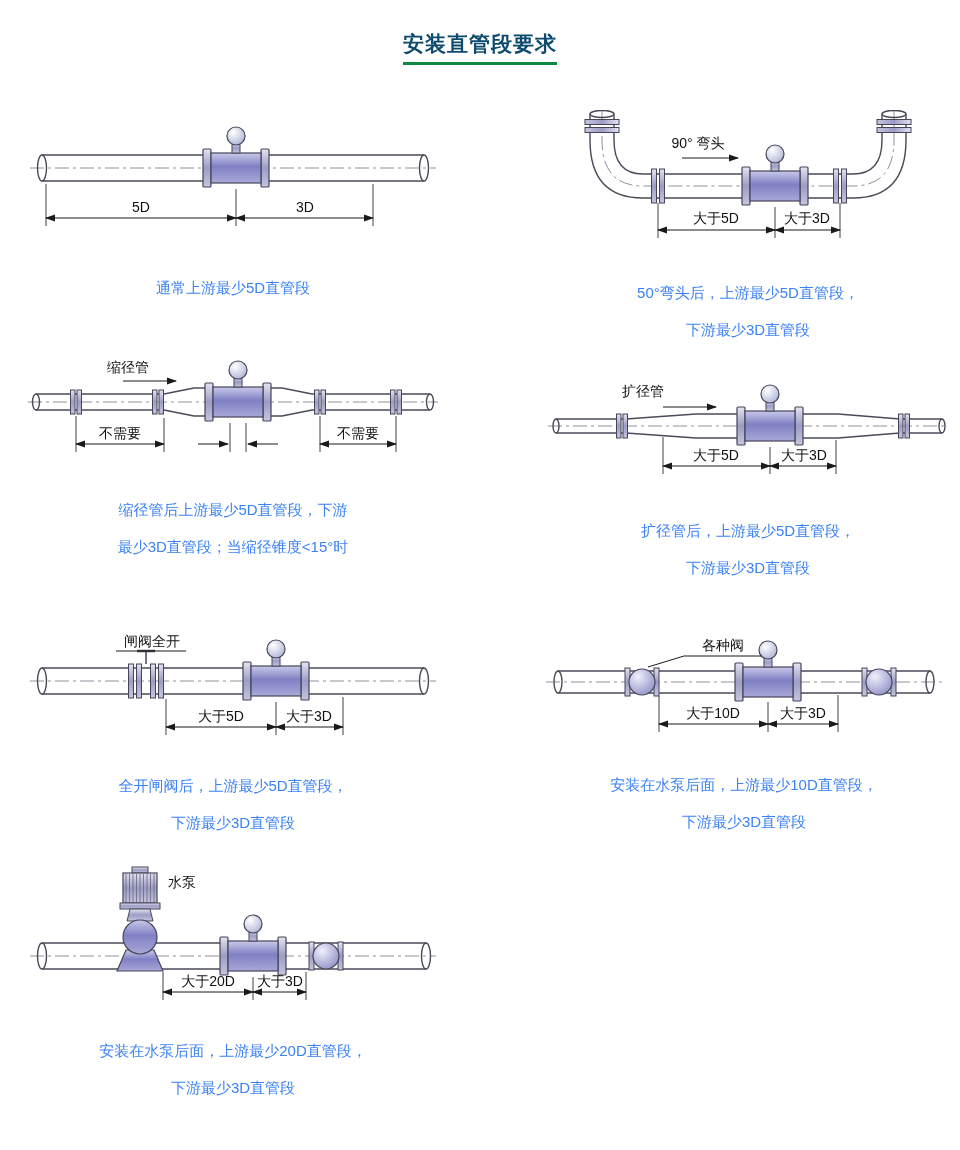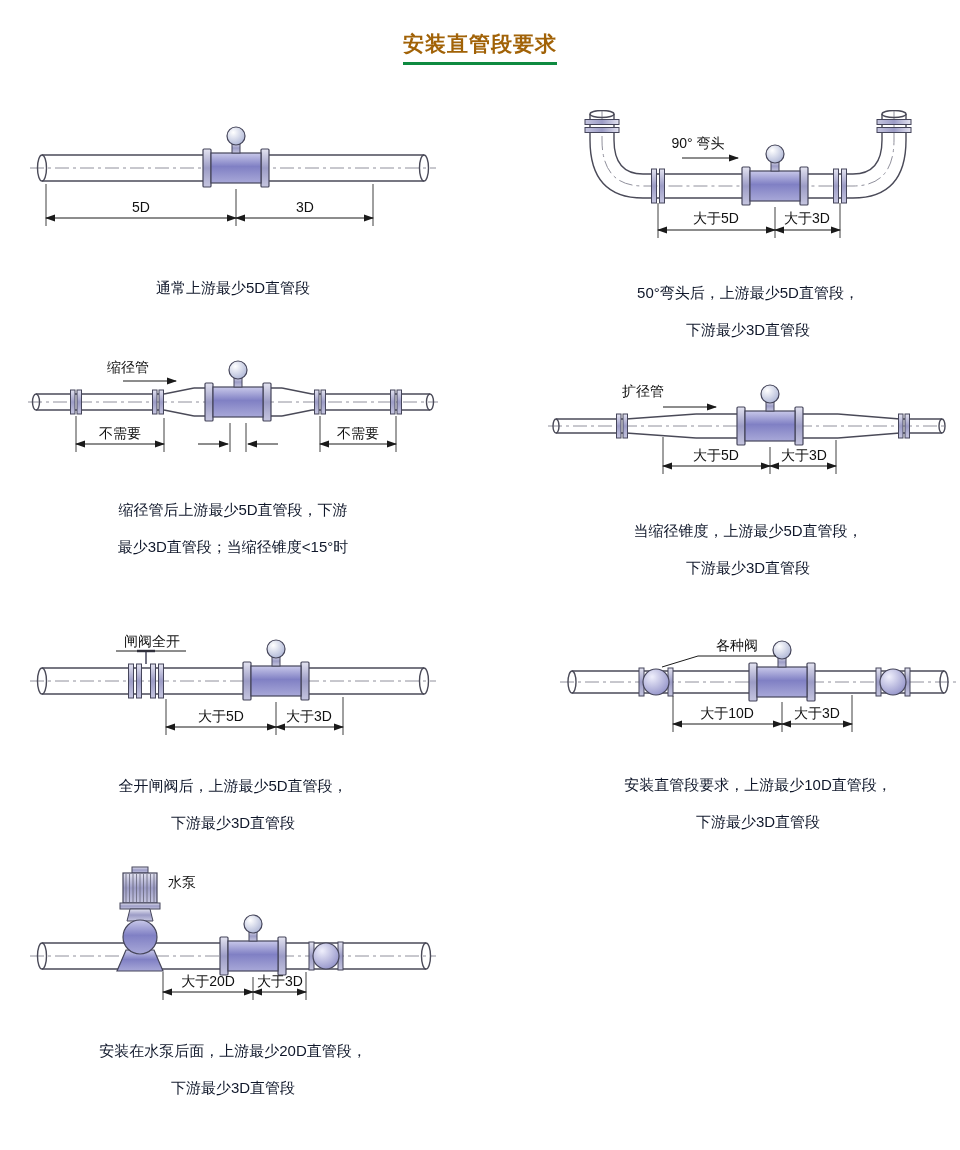--- a/index.html
+++ b/index.html
@@ -1,24 +1,24 @@
 <!DOCTYPE html>
 <html><head>
 <meta charset="utf-8">
 <style>
   * { margin:0; padding:0; box-sizing:border-box; }
   html,body { background:#fdfdfd; }
   body { width:960px; height:1150px; font-family:"Liberation Sans","DejaVu Sans",sans-serif; }
   .page { position:relative; width:960px; height:1150px; background:#ffffff; overflow:hidden; }
   .title-wrap { position:absolute; top:30px; left:0; width:100%; text-align:center; }
-  .title { display:inline-block; font-size:21px; font-weight:bold; color:#a16207;
+  .title { display:inline-block; font-size:21px; font-weight:bold; color:#0c4a6e;
            letter-spacing:1px; padding-bottom:4px; border-bottom:3px solid #0e8a40; }
   .fig { position:absolute; }
   .captions { width:100%; text-align:center; }
-  .cap { font-size:15px; color:#0f172a; line-height:37px; }
+  .cap { font-size:15px; color:#3b82f6; line-height:37px; }
   svg text { font-family:"Liberation Sans","DejaVu Sans",sans-serif; }
   .pl  { stroke:#4a4a58; stroke-width:1.4; fill:none; }
   .cl  { stroke:#90909c; stroke-width:1;   fill:none; stroke-dasharray:14 4 3 4; }
   .ext { stroke:#2a2a2a; stroke-width:0.9; fill:none; }
   .dim { stroke:#1a1a1a; stroke-width:1;   fill:none; }
   .ldr { stroke:#1a1a1a; stroke-width:1;   fill:none; }
   .dimtxt { font-size:14px; fill:#111; text-anchor:middle; }
   .lbl    { font-size:14px; fill:#111; }
 </style>
 </head>
@@ -225,21 +225,21 @@
         <line class="ext" x1="115" y1="55" x2="115" y2="92"></line>
         <line class="ext" x1="222" y1="65" x2="222" y2="92"></line>
         <line class="ext" x1="288" y1="58" x2="288" y2="92"></line>
         <line class="dim" x1="115" y1="84" x2="222" y2="84" marker-start="url(#arr)" marker-end="url(#arr)"></line>
         <line class="dim" x1="222" y1="84" x2="288" y2="84" marker-start="url(#arr)" marker-end="url(#arr)"></line>
         <text class="dimtxt" x="168" y="78">大于5D</text>
         <text class="dimtxt" x="256" y="78">大于3D</text>
       </g>
     </svg>
     <figcaption class="captions" style="margin-top:18px">
-      <div class="cap">当缩径锥度，上游最少5D直管段，</div>
+      <div class="cap">扩径管后，上游最少5D直管段，</div>
       <div class="cap">下游最少3D直管段</div>
     </figcaption>
   </figure>
 
   <figure class="fig" style="left:28px; top:631px; width:410px">
     <svg width="410" height="122" viewBox="0 0 410 122">
       <g>
         <line class="cl" x1="2" y1="50" x2="408" y2="50"></line>
         <line class="pl" x1="14" y1="37" x2="396" y2="37"></line>
         <line class="pl" x1="14" y1="63" x2="396" y2="63"></line>
@@ -259,21 +259,21 @@
         <text class="dimtxt" x="193" y="90">大于5D</text>
         <text class="dimtxt" x="281" y="90">大于3D</text>
       </g>
     </svg>
     <figcaption class="captions" style="margin-top:10px">
       <div class="cap">全开闸阀后，上游最少5D直管段，</div>
       <div class="cap">下游最少3D直管段</div>
     </figcaption>
   </figure>
 
-  <figure class="fig" style="left:558px; top:634px; width:400px">
+  <figure class="fig" style="left:544px; top:634px; width:400px">
     <svg width="400" height="112" viewBox="0 0 400 112">
       <g>
         <line class="cl" x1="2" y1="48" x2="398" y2="48"></line>
         <line class="pl" x1="14" y1="37" x2="386" y2="37"></line>
         <line class="pl" x1="14" y1="59" x2="386" y2="59"></line>
         <ellipse class="pl" cx="14" cy="48" rx="4" ry="11"></ellipse>
         <ellipse class="pl" cx="386" cy="48" rx="4" ry="11"></ellipse>
       </g>
       <use href="#symBallValve" x="98" y="48"></use>
       <use href="#symBallValve" x="335" y="48"></use>
@@ -284,21 +284,21 @@
         <line class="ext" x1="115" y1="62" x2="115" y2="98"></line>
         <line class="ext" x1="224" y1="68" x2="224" y2="98"></line>
         <line class="ext" x1="294" y1="61" x2="294" y2="98"></line>
         <line class="dim" x1="115" y1="90" x2="224" y2="90" marker-start="url(#arr)" marker-end="url(#arr)"></line>
         <line class="dim" x1="224" y1="90" x2="294" y2="90" marker-start="url(#arr)" marker-end="url(#arr)"></line>
         <text class="dimtxt" x="169" y="84">大于10D</text>
         <text class="dimtxt" x="259" y="84">大于3D</text>
       </g>
     </svg>
     <figcaption class="captions" style="margin-top:16px">
-      <div class="cap">安装直管段要求，上游最少10D直管段，</div>
+      <div class="cap">安装在水泵后面，上游最少10D直管段，</div>
       <div class="cap">下游最少3D直管段</div>
     </figcaption>
   </figure>
 
   <figure class="fig" style="left:28px; top:860px; width:410px">
     <svg width="410" height="152" viewBox="0 0 410 152">
       <g>
         <line class="cl" x1="2" y1="96" x2="408" y2="96"></line>
         <line class="pl" x1="14" y1="83" x2="398" y2="83"></line>
         <line class="pl" x1="14" y1="109" x2="398" y2="109"></line>

